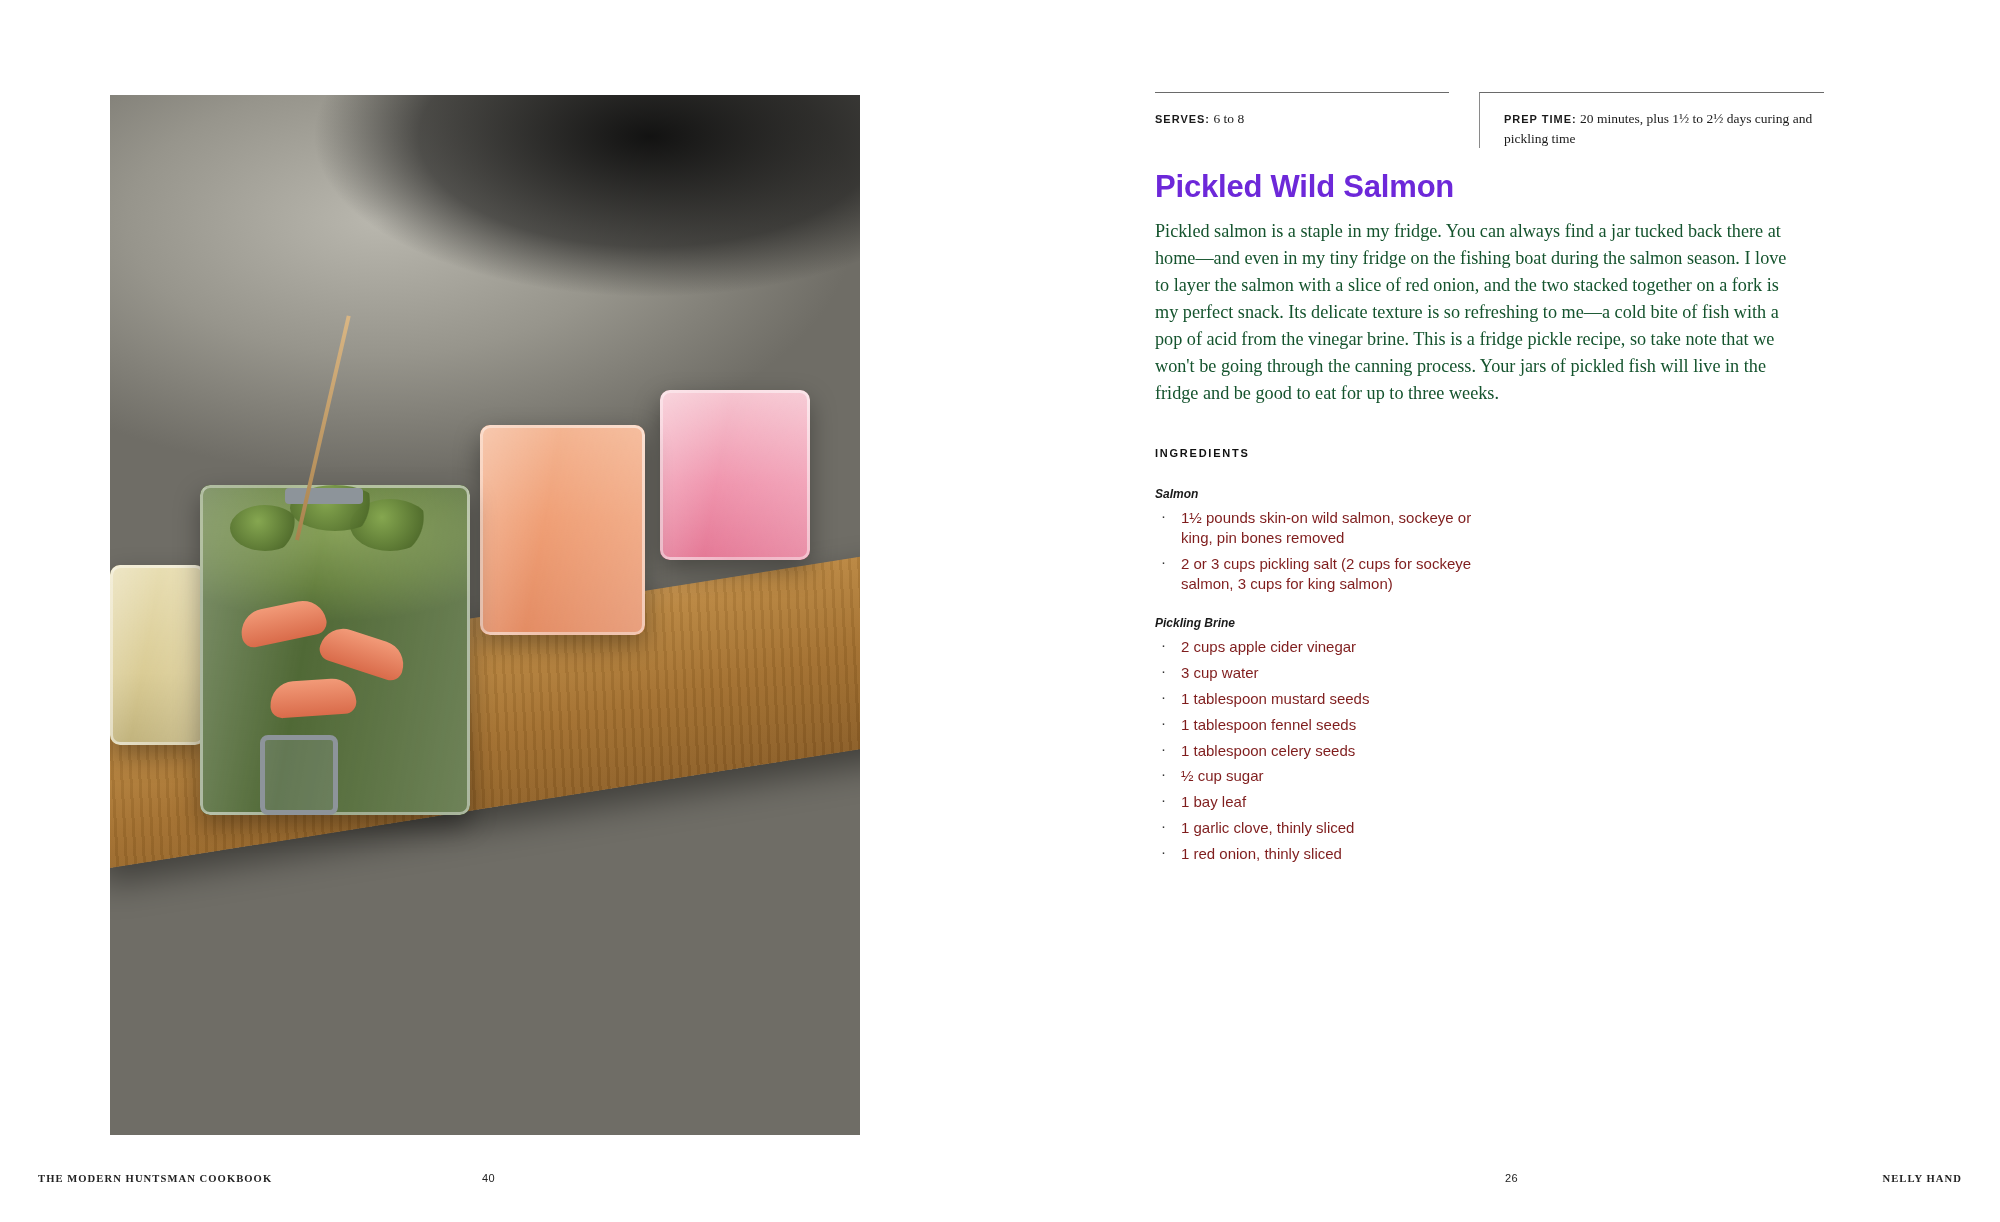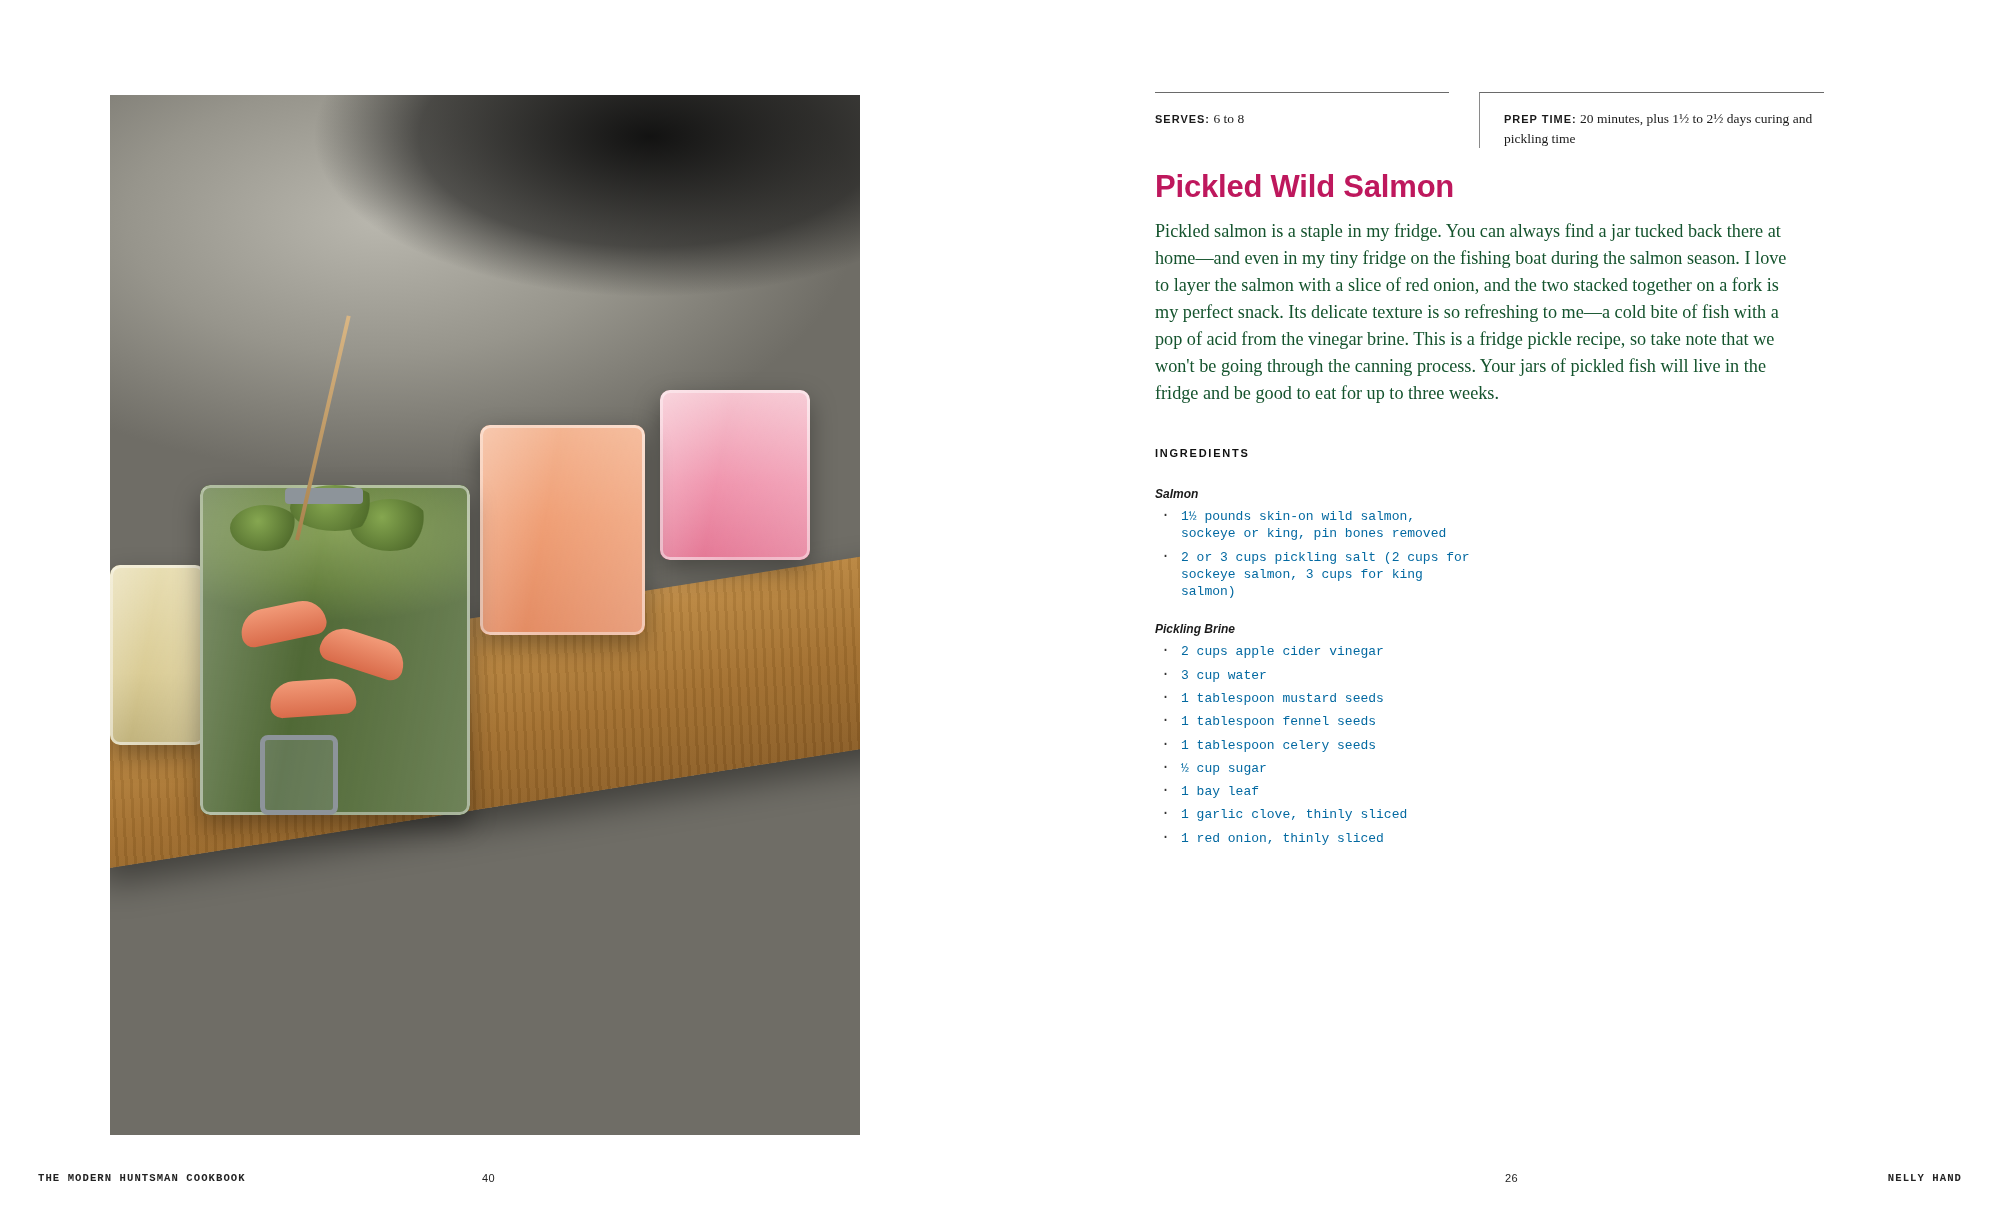--- a/index.html
+++ b/index.html
@@ -179,21 +179,21 @@
   }
 
   .recipe-title {
     position: absolute;
     left: 155px;
     top: 148px;
     font-family: "Liberation Sans", sans-serif;
     font-size: 31px;
     font-weight: 700;
     letter-spacing: -0.2px;
-    color: #be185d;
+    color: #6d28d9;
   }
 
   .intro {
     position: absolute;
     left: 155px;
     top: 218px;
     width: 640px;
     font-size: 18.2px;
     line-height: 1.48;
     text-align: left;
@@ -219,42 +219,42 @@
   .ing-group-title {
     font-family: "Liberation Sans", sans-serif;
     font-size: 12px;
     font-weight: 700;
     font-style: italic;
     margin-bottom: 7px;
   }
   .ing-group + .ing-group { margin-top: 22px; }
   .ing-list { list-style: none; margin: 0; padding: 0; }
   .ing-list li {
-    font-family: Liberation Mono, monospace;
-    font-size: 13px;
+    font-family: Liberation Sans, sans-serif;
+    font-size: 15px;
     line-height: 1.33;
     padding-left: 26px;
     position: relative;
     margin-bottom: 6px;
-    color: #0369a1;
+    color: #7f1d1d;
   }
   .ing-list li::before {
     content: "\00b7";
     position: absolute;
     left: 6px;
     top: -2px;
     font-size: 15px;
     color: #333;
   }
 
   
   .footer {
     position: absolute;
     bottom: 38px;
-    font-family: Liberation Mono, monospace;
+    font-family: Liberation Serif, serif;
     font-size: 10.6px;
     font-weight: 700;
     letter-spacing: .1em;
     text-transform: uppercase;
     color: #222;
   }
   .footer-left  { left: 38px; }
   .footer-right { right: 38px; }
   .folio {
     position: absolute;

